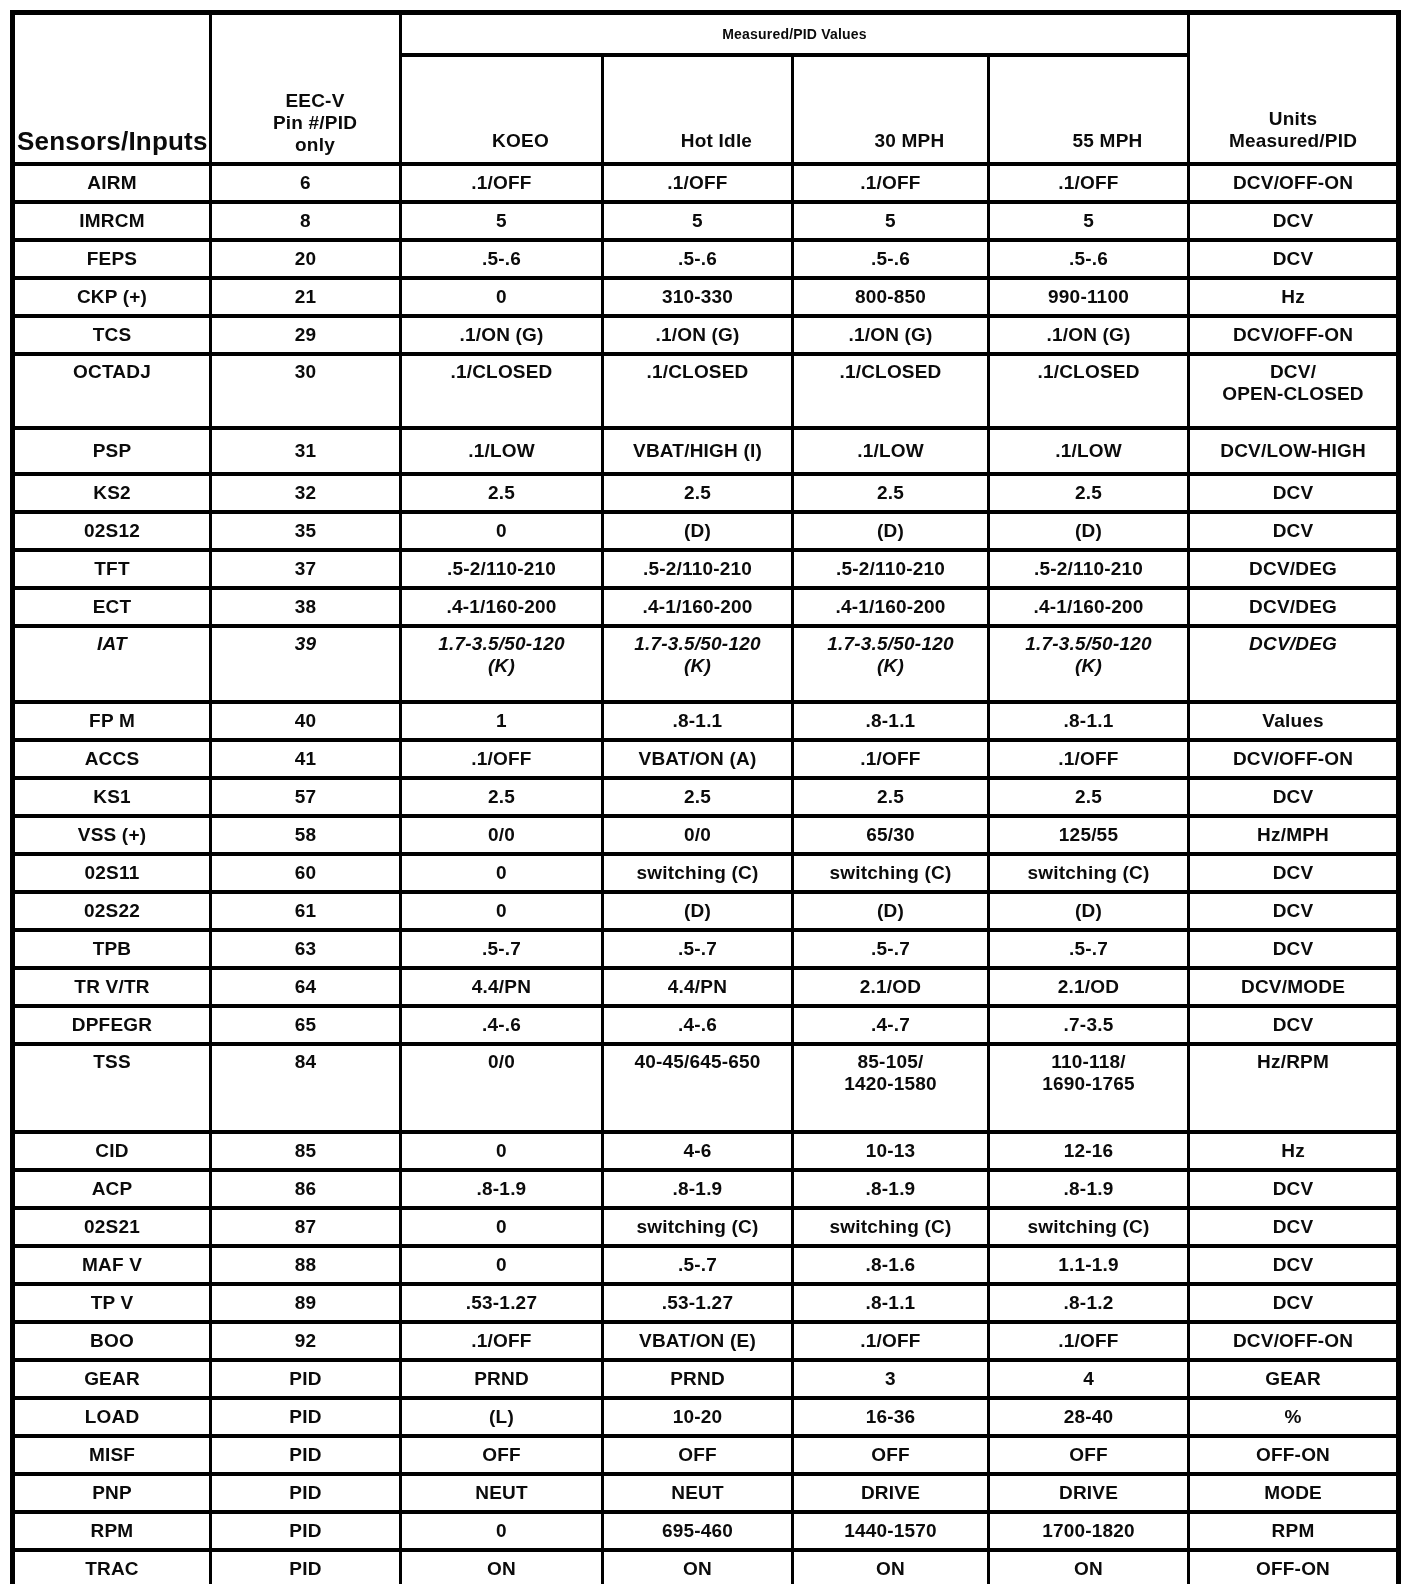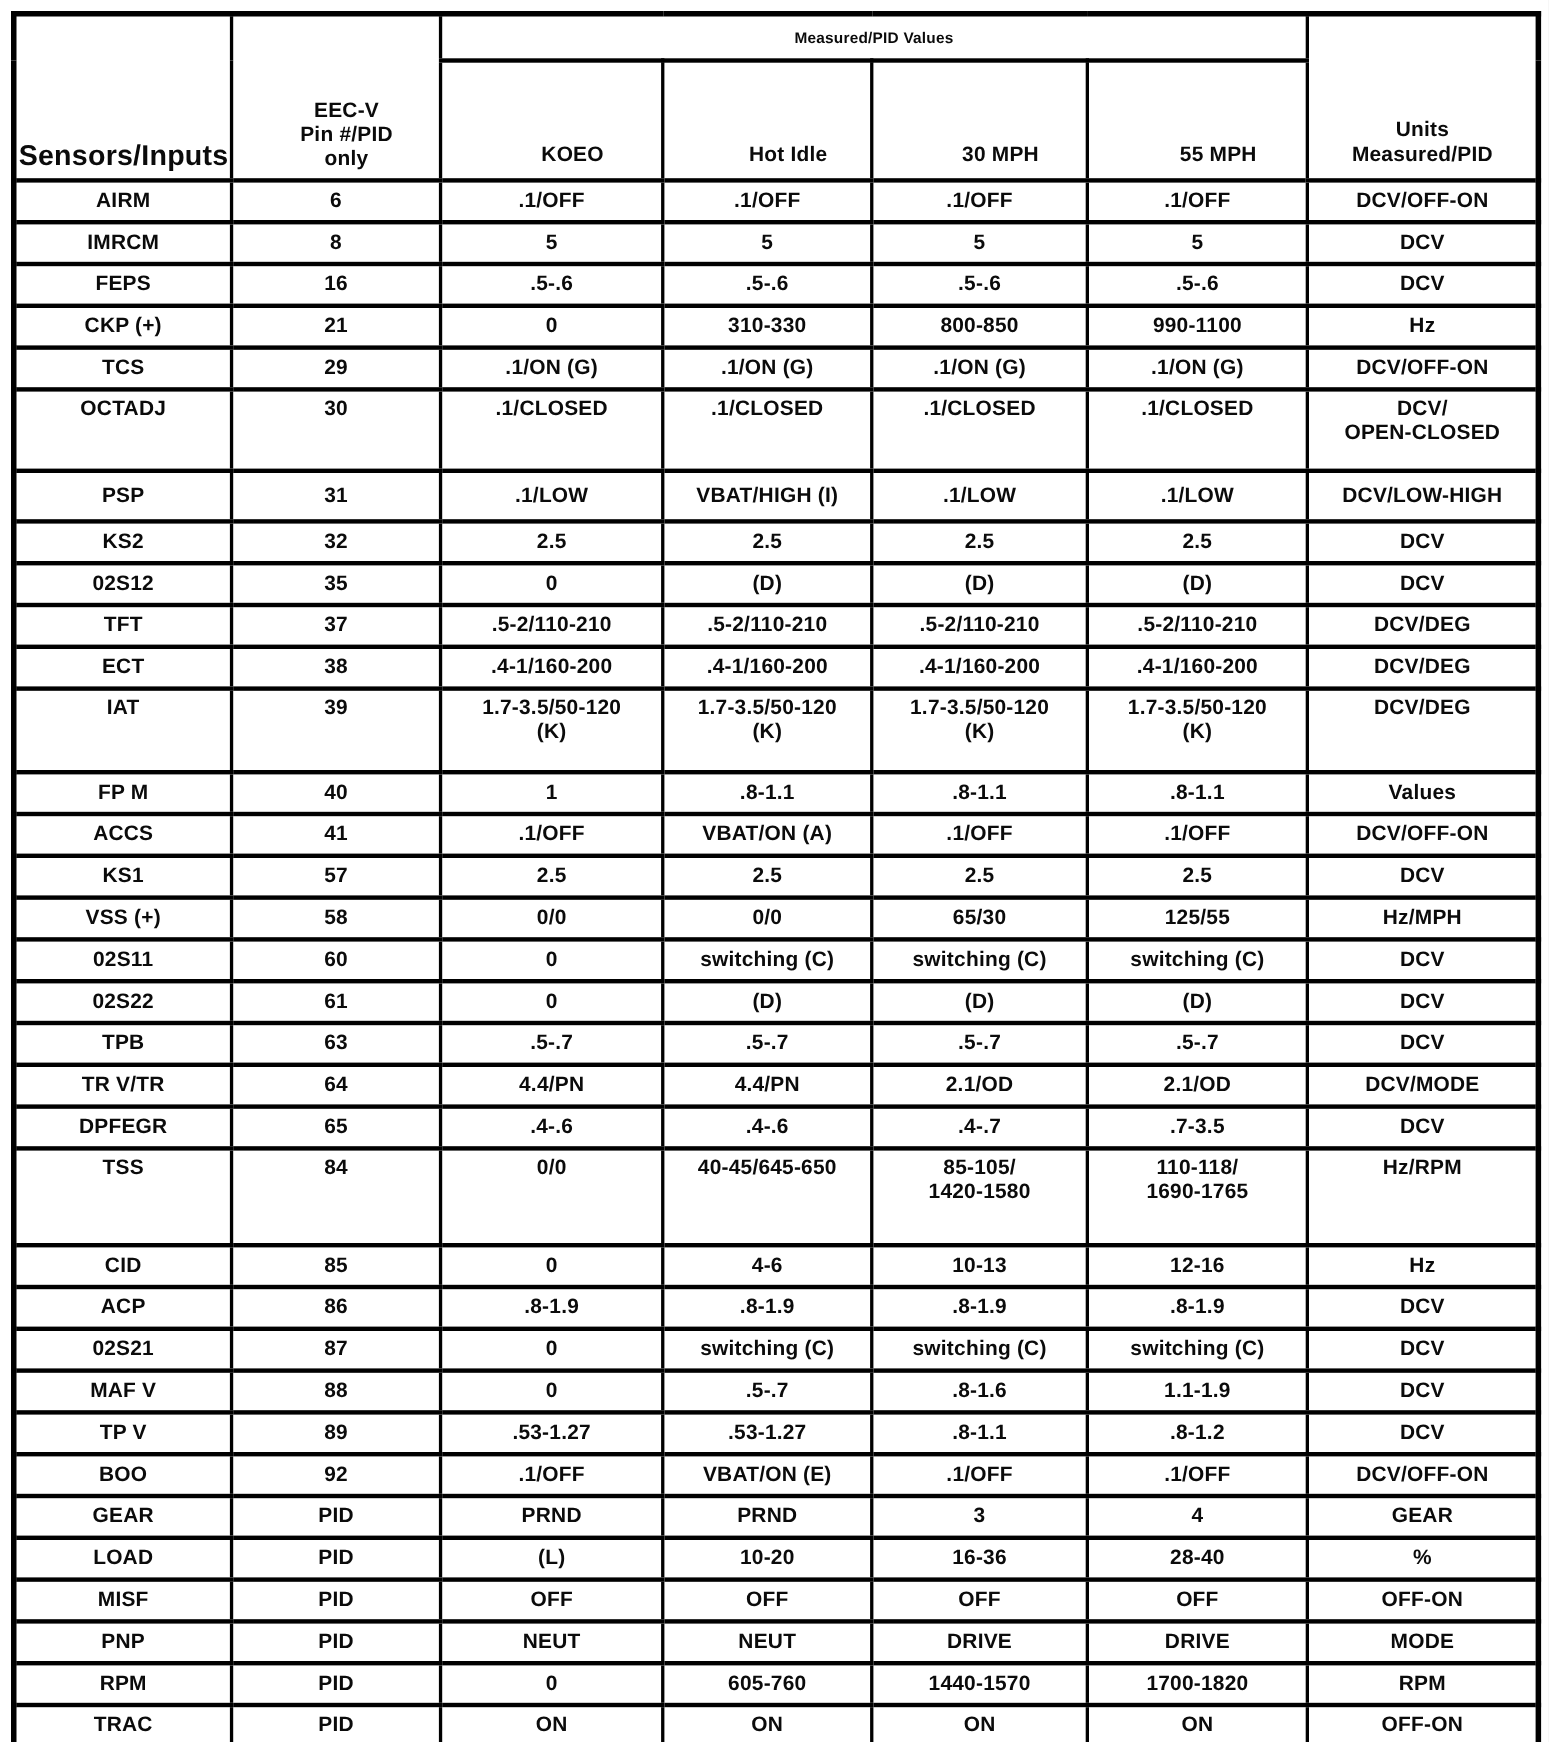--- a/index.html
+++ b/index.html
@@ -46,21 +46,21 @@
   th.h-sensors{vertical-align:bottom;text-align:center;padding-bottom:6px;font-size:26px;}
   th.h-pin{vertical-align:bottom;padding-bottom:6px;font-size:19px;padding-left:21px;}
   th.h-cond{height:90px;vertical-align:bottom;padding-bottom:10px;font-size:19px;padding-left:40px;}
   th.h-units{vertical-align:bottom;padding-bottom:10px;font-size:19px;}
 
   
   tbody tr{height:38px;}
   tbody tr:nth-child(6){height:74px;}
   tbody tr:nth-child(6) td{vertical-align:top;}
   tbody tr:nth-child(7){height:46px;}
-  tbody tr:nth-child(12){height:76px;}
+  tbody tr:nth-child(12){height:76px;font-style:italic;}
   tbody tr:nth-child(12) td{vertical-align:top;}
   tbody tr:nth-child(22){height:88px;}
   tbody tr:nth-child(22) td{vertical-align:top;margin-top:45px;}
 </style>
 </head>
 <body>
 
 <div class="page">
   <table class="pidtable">
     <colgroup>
@@ -103,21 +103,21 @@
           <td>IMRCM</td>
           <td>8</td>
           <td>5</td>
           <td>5</td>
           <td>5</td>
           <td>5</td>
           <td>DCV</td>
         </tr>
         <tr>
           <td>FEPS</td>
-          <td>16</td>
+          <td>20</td>
           <td>.5-.6</td>
           <td>.5-.6</td>
           <td>.5-.6</td>
           <td>.5-.6</td>
           <td>DCV</td>
         </tr>
         <tr>
           <td>CKP (+)</td>
           <td>21</td>
           <td>0</td>
@@ -382,21 +382,21 @@
           <td>NEUT</td>
           <td>NEUT</td>
           <td>DRIVE</td>
           <td>DRIVE</td>
           <td>MODE</td>
         </tr>
         <tr>
           <td>RPM</td>
           <td>PID</td>
           <td>0</td>
-          <td>605-760</td>
+          <td>695-460</td>
           <td>1440-1570</td>
           <td>1700-1820</td>
           <td>RPM</td>
         </tr>
         <tr>
           <td>TRAC</td>
           <td>PID</td>
           <td>ON</td>
           <td>ON</td>
           <td>ON</td>

